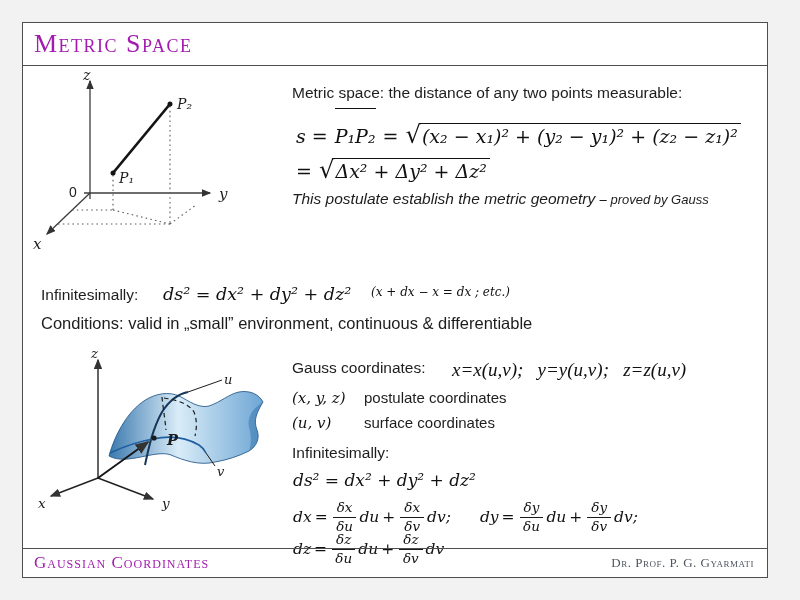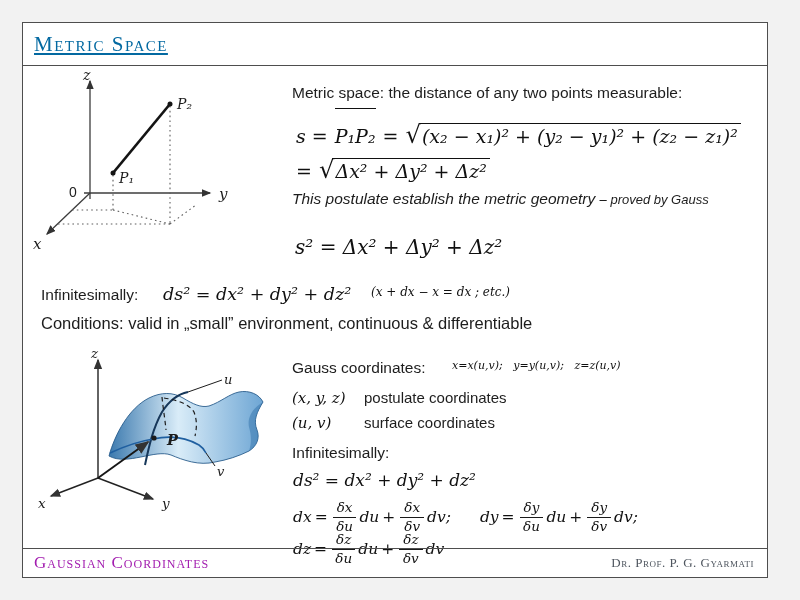--- a/index.html
+++ b/index.html
@@ -16,22 +16,22 @@
     background:#ffffff;border:1.5px solid #4e4e4e;box-sizing:border-box;
   }
   
   .titlebar{
     position:absolute;left:0;top:0;right:0;height:43px;
     border-bottom:1.5px solid #4e4e4e;box-sizing:border-box;
     display:flex;align-items:center;padding-left:11px;
   }
   .title{
     font-family:"Liberation Serif", serif;
-    font-variant:small-caps;font-size:21px;letter-spacing:1.5px;
-    color:#0369a1;line-height:1;text-decoration:underline;
+    font-variant:small-caps;font-size:26px;letter-spacing:1.5px;
+    color:#a21caf;line-height:1;
   }
   .footerbar{
     position:absolute;left:0;bottom:0;right:0;height:29px;
     border-top:1.5px solid #4e4e4e;box-sizing:border-box;
     display:flex;align-items:center;justify-content:space-between;
     padding:0 13px 0 11px;
   }
   .f-left{
     font-family:"Liberation Serif", serif;font-variant:small-caps;
     font-size:17px;letter-spacing:1px;color:#a21caf;
@@ -129,21 +129,20 @@
           <span class="radicand">Δx² + Δy² + Δz²</span>
         </span>
     </div>
   </div>
 
   <div class="abs sans" style="left:269px;top:167px;font-style:italic;font-size:15.5px;text-align:right;">
     <span>This postulate establish the metric geometry</span>
     <span style="font-size:13px;">– proved by Gauss</span>
   </div>
 
-  <div class="abs math" style="left:272px;top:212px;font-size:20px;">s² = Δx² + Δy² + Δz²</div>
 
   <div class="abs sans" style="left:18px;top:263px;font-size:15.5px;">Infinitesimally:</div>
   <div class="abs math" style="left:140px;top:261px;font-size:17.5px;">ds² = dx² + dy² + dz²</div>
   <div class="abs math" style="left:348px;top:262px;font-size:12px;">(x + dx − x = dx ; etc.)</div>
 
   <div class="abs sans" style="left:18px;top:291px;font-size:16.5px;">Conditions: valid in „small” environment, continuous &amp; differentiable</div>
 
   <svg class="abs" style="left:8px;top:323px;" width="235" height="200" viewBox="0 0 235 200">
     <defs>
       <linearGradient id="surf" x1="0" y1="0" x2="1" y2="0">
@@ -182,21 +181,21 @@
 
     <text x="60" y="12" font-size="13.5">z</text>
     <text x="7" y="162" font-size="13.5">x</text>
     <text x="131" y="162" font-size="13.5">y</text>
     <text x="193" y="38" font-size="13">u</text>
     <text x="186" y="130" font-size="13">v</text>
     <text x="136" y="99" font-size="14.5" font-weight="bold">P</text>
   </svg>
 
   <div class="abs sans" style="left:269px;top:336px;font-size:15.5px;">Gauss coordinates:</div>
-  <div class="abs math pre" style="left:429px;top:336px;font-size:11px;">x=x(u,v);   y=y(u,v);   z=z(u,v)</div>
+  <div class="abs math pre" style="left:429px;top:336px;font-size:19px;font-family:Liberation Serif, serif;">x=x(u,v);   y=y(u,v);   z=z(u,v)</div>
 
   <div class="abs" style="left:269px;top:366px;font-size:15px;">
     <div style="margin-bottom:7px;">
       <span class="math" style="display:inline-block;width:72px;">(x, y, z)</span><span class="sans">postulate coordinates</span>
     </div>
     <div>
       <span class="math" style="display:inline-block;width:72px;">(u, v)</span><span class="sans">surface coordinates</span>
     </div>
   </div>
 

